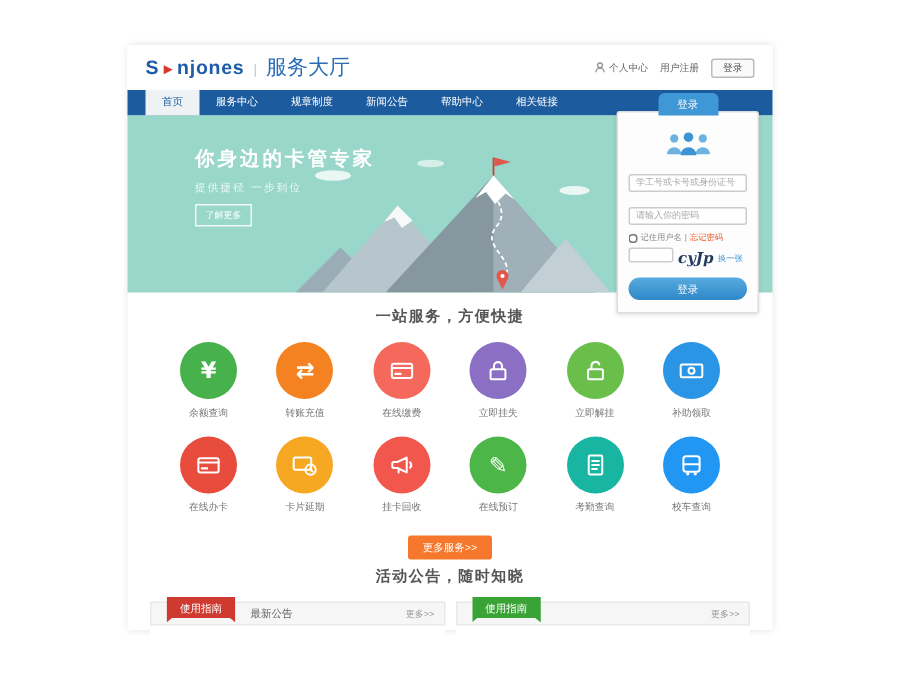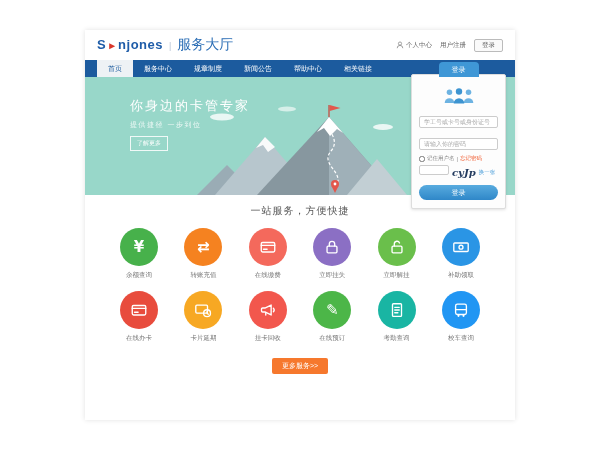--- a/index.html
+++ b/index.html
@@ -21,21 +21,21 @@
                    padding:1px 7px; background:#fafafa; cursor:pointer; }
 
   
   .nav { height:17px; background:#1c5b9e; display:flex; padding-left:12px; }
   .nav-item { font-size:7px; color:#fff; line-height:17px; padding:0 11px; cursor:pointer; }
   .nav-item.active { background:#eef2f5; color:#1c5b9e; }
 
   
   .hero { position:relative; height:118px; background:#98d7c9; }
   .hero-text { position:absolute; left:45px; top:20px; color:#fff; }
-  .hero-title { font-size:13px; font-weight:normal; letter-spacing:2px; }
+  .hero-title { font-size:13px; font-weight:bold; letter-spacing:2px; }
   .hero-sub { font-size:7px; opacity:.85; letter-spacing:1.5px; margin-top:5px; }
   .hero-cta { display:inline-block; margin-top:6px; border:1px solid rgba(255,255,255,.85);
               font-size:6px; padding:2px 6px; color:#fff; cursor:pointer; }
   .mountains { position:absolute; left:112px; bottom:0; }
 
   
   .login-card { position:absolute; right:9px; top:-3px; width:95px; background:#fdfdfd;
                 border:1px solid #ddd; border-radius:2px; padding:12px 7px 8px;
                 box-shadow:0 1px 3px rgba(0,0,0,.12); z-index:5; }
   .login-tab { position:absolute; top:-13px; left:50%; transform:translateX(-50%);
@@ -52,21 +52,21 @@
   .cap-row { display:flex; align-items:center; gap:3px; }
   .cap-input { width:30px !important; height:10px !important; }
   .cap-txt { font-family:"DejaVu Serif","Liberation Serif",serif; font-style:italic;
              font-size:10px; color:#223a5e; font-weight:bold; cursor:pointer; }
   .cap-refresh { font-size:5.5px; color:#3f97d6; cursor:pointer; }
   .login-submit { margin-top:6px; width:100%; height:15px; border:none; border-radius:8px;
                   background:linear-gradient(#58abdf,#2f87c8); color:#fff; font-size:7px; cursor:pointer; }
 
   
   .services { text-align:center; padding-top:5px; }
-  .sec-title { font-size:10px; color:#555; font-weight:normal; letter-spacing:1px; margin:4px 0 10px; }
+  .sec-title { font-size:10px; color:#555; font-weight:bold; letter-spacing:1px; margin:4px 0 10px; }
   .svc-row { display:flex; justify-content:space-between; padding:0 26px; margin-bottom:11px; }
   .svc { width:56px; cursor:pointer; }
   .svc-circle { width:38px; height:38px; border-radius:50%; margin:0 auto;
                 display:flex; align-items:center; justify-content:center; color:#fff; }
   .svc-glyph { font-size:15px; font-weight:bold; font-family:"DejaVu Sans",sans-serif; }
   .svc-circle svg { stroke:#fff; fill:none; stroke-width:1.5; stroke-linecap:round; stroke-linejoin:round; }
   .svc-label { font-size:6.5px; color:#777; margin-top:5px; }
   .more-btn { display:inline-block; margin-top:1px; color:#fff; font-size:7px;
               padding:3px 10px; border-radius:2px; cursor:pointer; }
 
@@ -289,14 +289,34 @@
             <circle cx="12.8" cy="16.5" r="1.2" fill="#fff" stroke="none"></circle>
           </svg>
         </div>
         <div class="svc-label">校车查询</div>
       </div>
     </div>
 
     <span class="more-btn" style="background-color: rgb(246, 120, 45);">更多服务&gt;&gt;</span>
   </div>
 
+  <div class="announce">
+    <div class="sec-title">活动公告，随时知晓</div>
+    <div class="panels">
+      <div class="panel">
+        <div class="panel-head">
+          <div class="ribbon" style="background-color: rgb(207, 58, 48);">使用指南</div>
+          <div class="panel-tab">最新公告</div>
+          <span class="more-link">更多&gt;&gt;</span>
+        </div>
+        <div class="panel-body"></div>
+      </div>
+      <div class="panel">
+        <div class="panel-head">
+          <div class="ribbon" style="background-color: rgb(58, 163, 53);">使用指南</div>
+          <span class="more-link">更多&gt;&gt;</span>
+        </div>
+        <div class="panel-body"></div>
+      </div>
+    </div>
+  </div>
 
 </div>
 
 </body></html>

